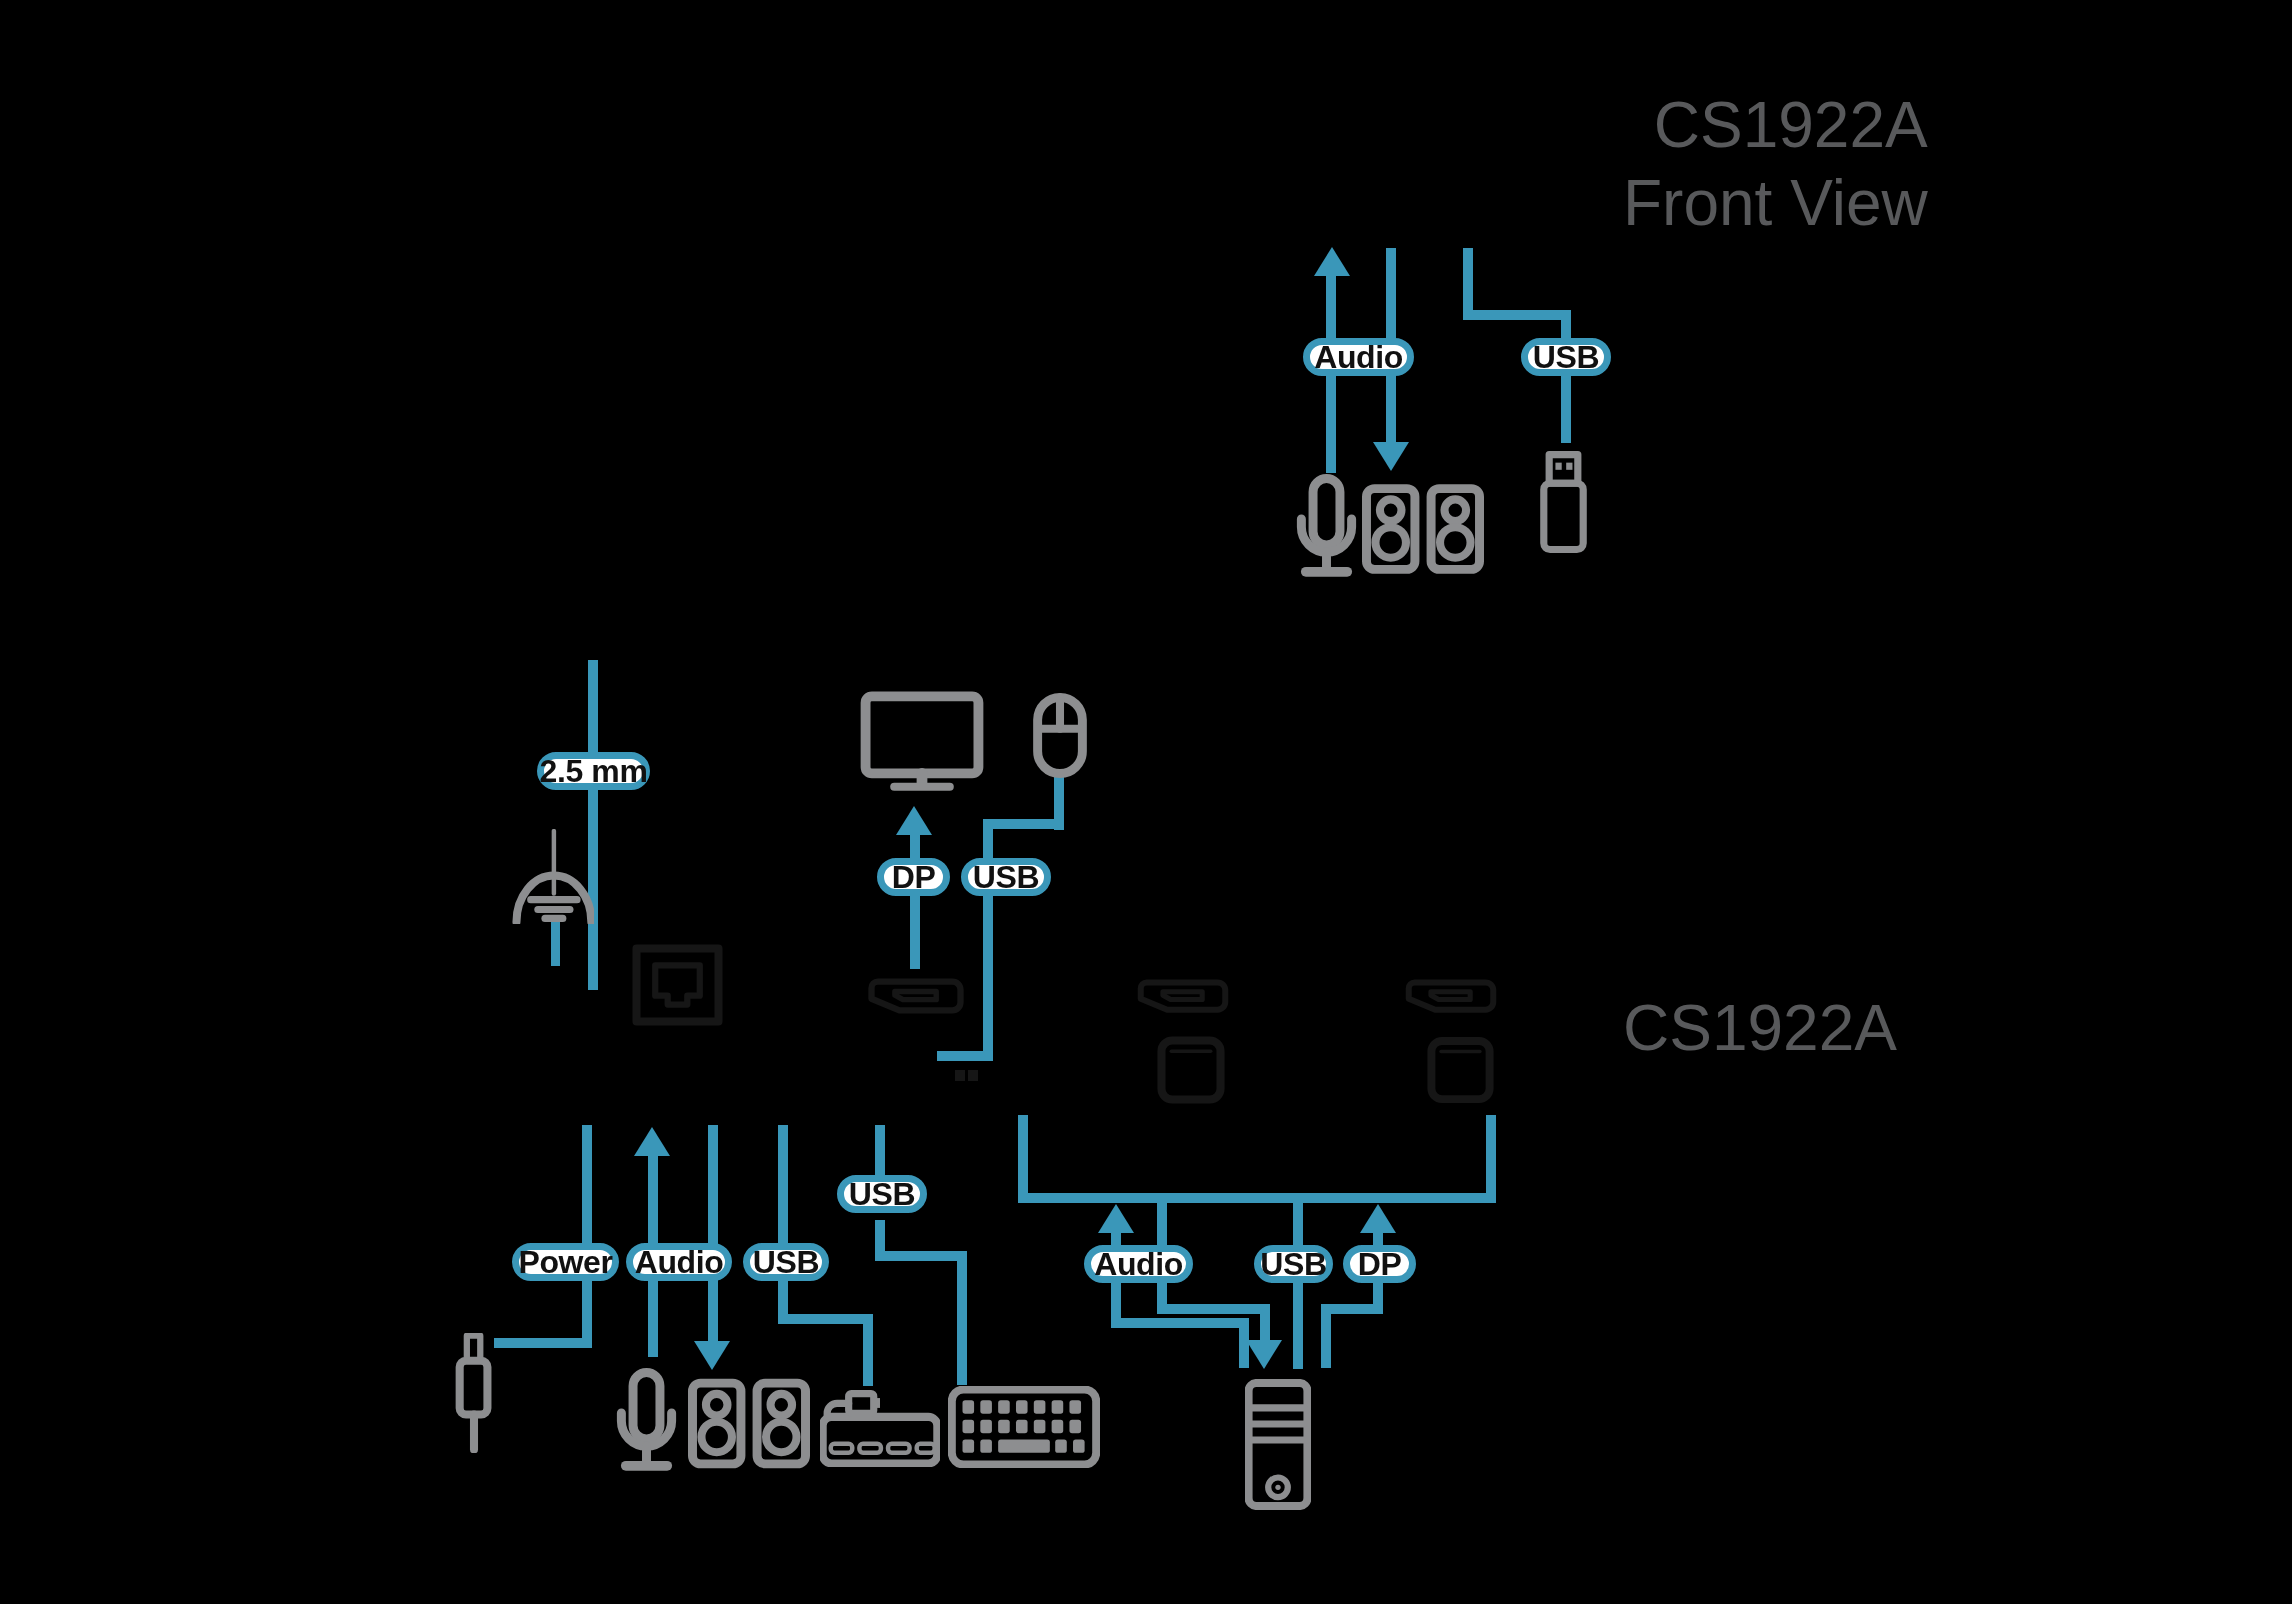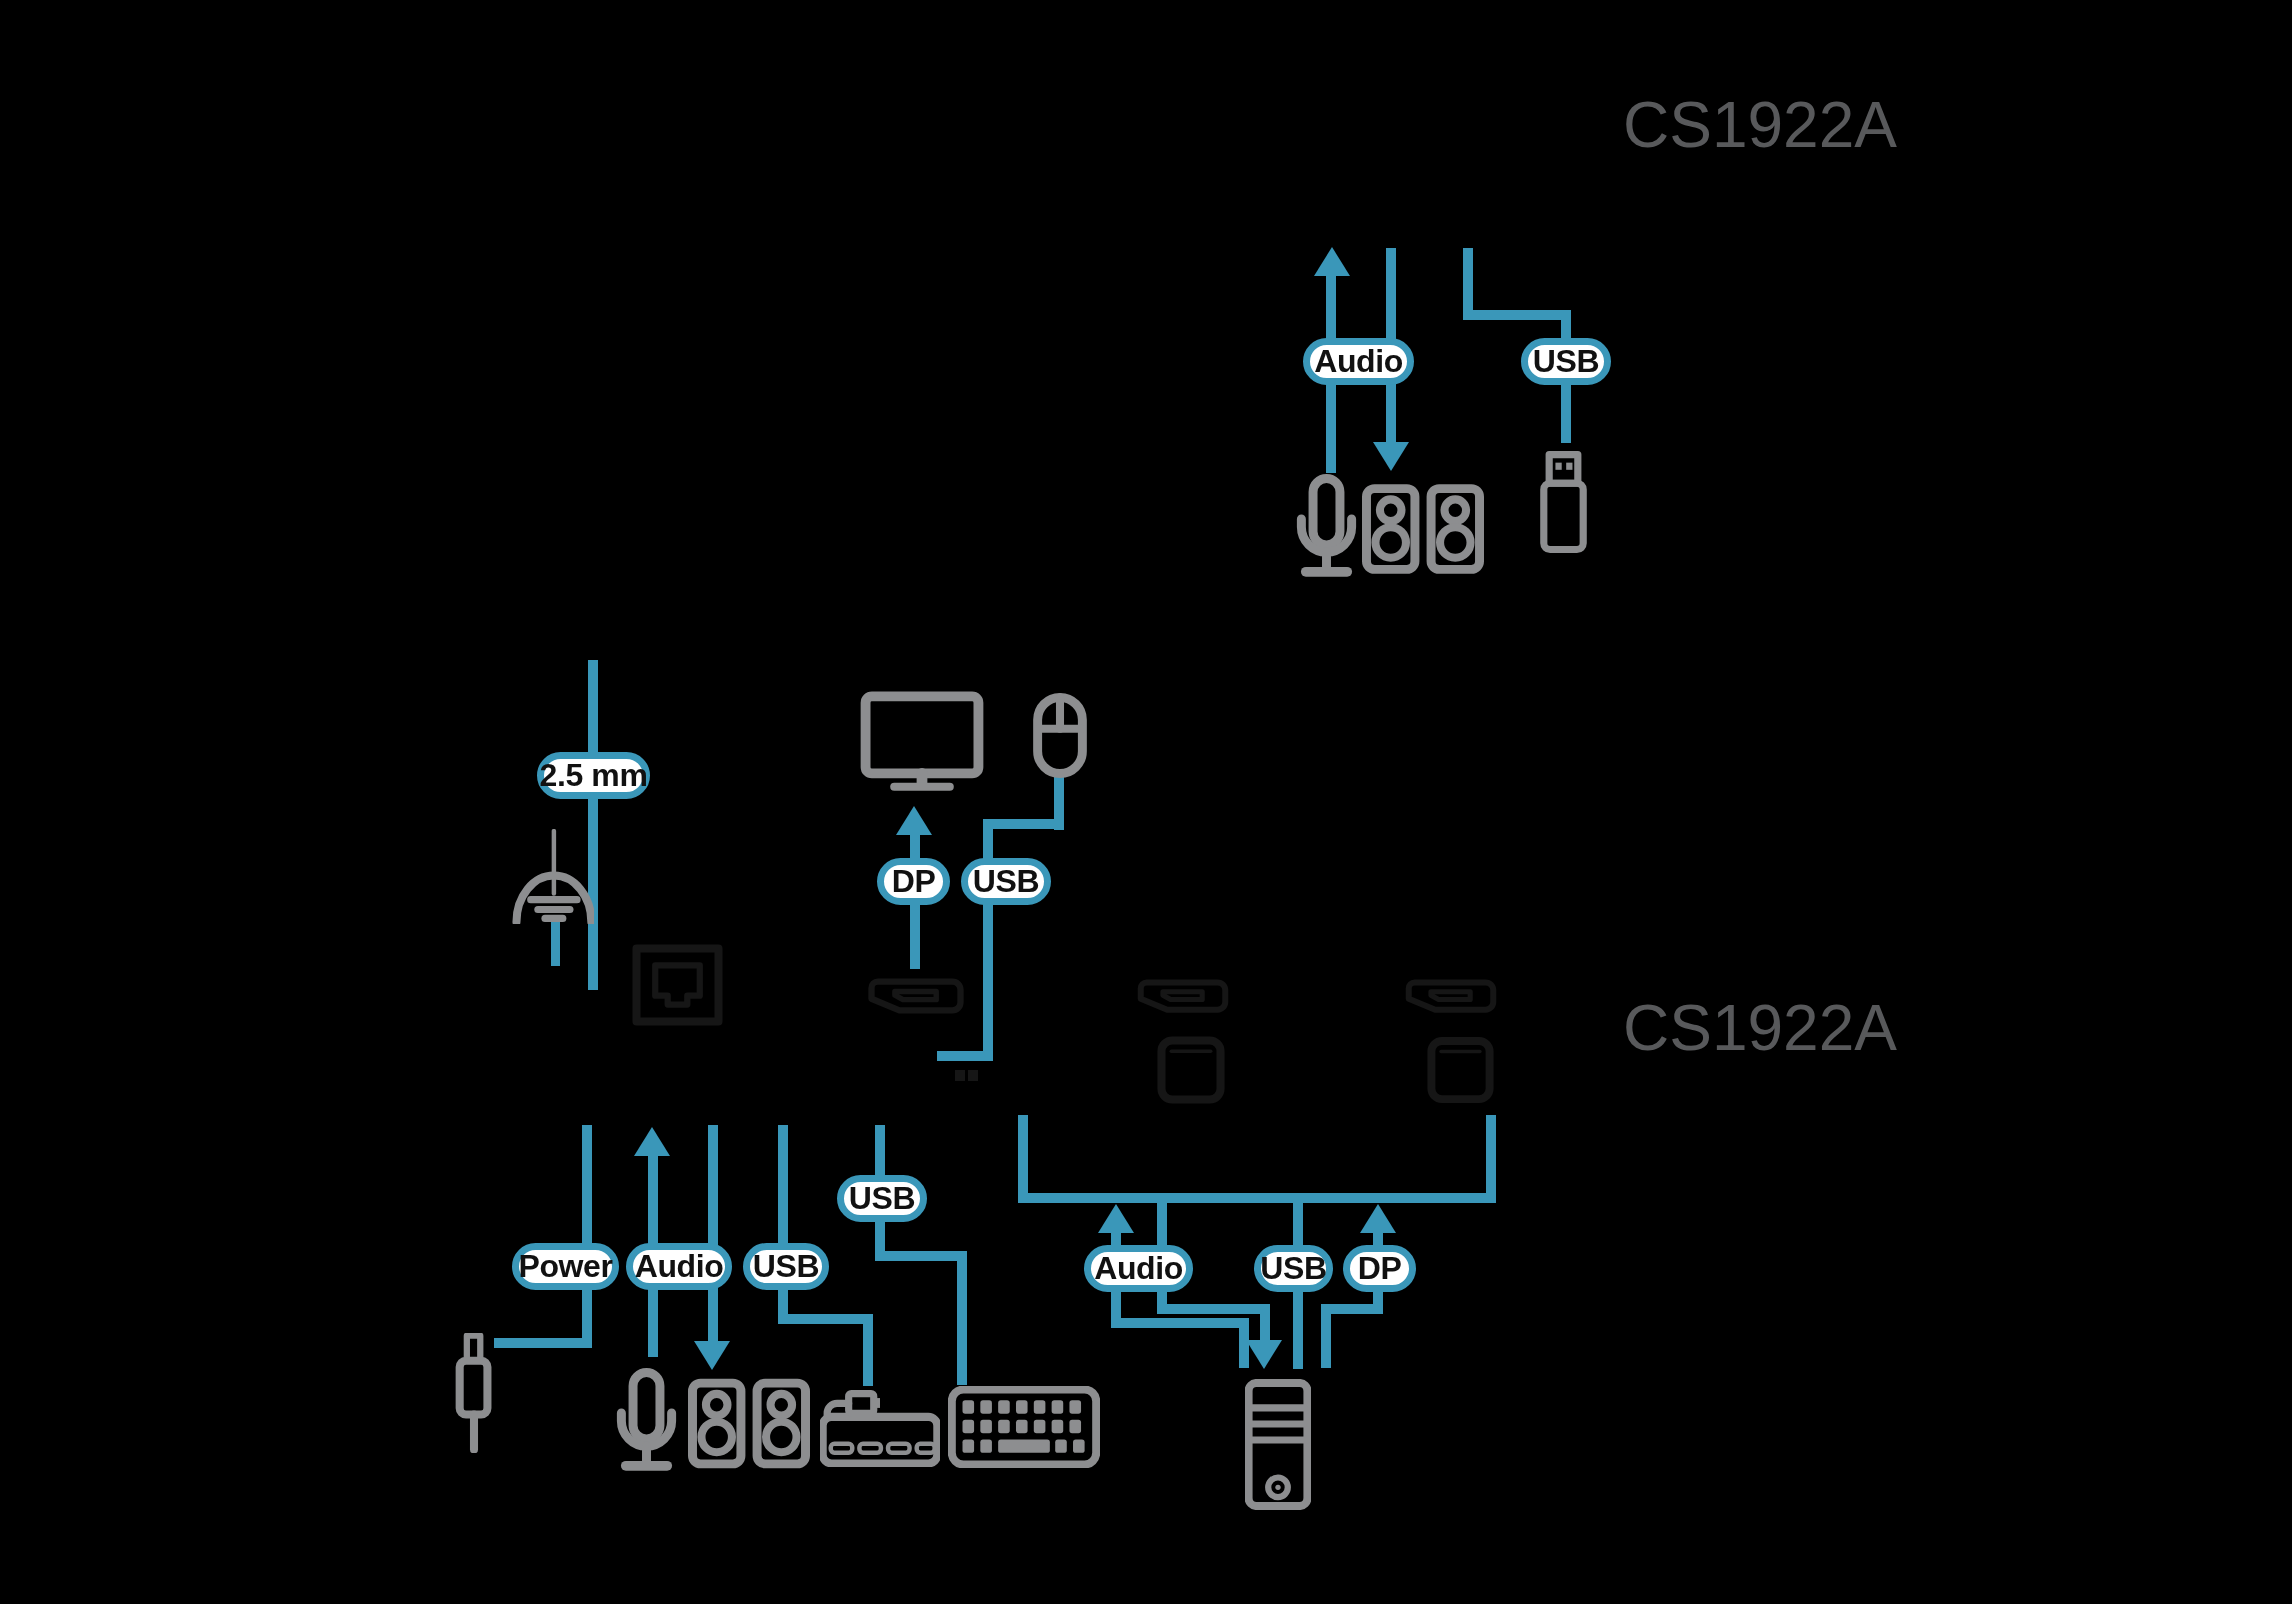--- a/index.html
+++ b/index.html
@@ -7,39 +7,40 @@
     --pill-bg:#ffffff; --pill-text:#111111; --port:#161616;
   }
   html,body{margin:0;padding:0;background:var(--bg);}
   #canvas{position:relative;width:2293px;height:1605px;background:var(--bg);overflow:hidden;
           font-family:"Liberation Sans","DejaVu Sans",sans-serif;}
   .lv,.lh{position:absolute;background:var(--line);}
   .arr-up{position:absolute;width:0;height:0;border-left:18px solid transparent;
           border-right:18px solid transparent;border-bottom:29.6px solid var(--line);}
   .arr-down{position:absolute;width:0;height:0;border-left:18px solid transparent;
           border-right:18px solid transparent;border-top:29.6px solid var(--line);}
-  .pill{position:absolute;height:47px;box-sizing:border-box;border:7.2px solid var(--line);
+  .pill{position:absolute;height:38px;box-sizing:border-box;border:7.2px solid var(--line);
         border-radius:25px;background:var(--pill-bg);color:var(--pill-text);
         display:flex;align-items:center;justify-content:center;font-weight:bold;
         font-size:32px;letter-spacing:-0.4px;white-space:nowrap;z-index:3;}
   .title{position:absolute;color:var(--title);font-size:64px;line-height:78px;z-index:2;text-align:right;}
   .icon{position:absolute;z-index:2;}
   svg .s{fill:none;stroke:var(--icon);stroke-linecap:round;stroke-linejoin:round;}
   svg .f{fill:var(--icon);stroke:none;}
   svg.port .s{stroke:var(--port);}
   .usb-mark{position:absolute;display:flex;gap:3.6px;z-index:1;}
   .usb-mark div{width:9.9px;height:10.7px;background:var(--port);}
 </style>
 </head>
 <body>
 
 <div id="canvas">
 
   <div class="title" style="left:1623px;top:86px;">
     <div>CS1922A</div>
+    <div>Front View</div>
   </div>
   <div class="title" style="left:1623px;top:989px;">
     <div>CS1922A</div>
   </div>
 
   <svg class="port icon" style="left:632px;top:944px;z-index:1" width="91" height="82" viewBox="0 0 102 92">
     <rect class="s" x="5" y="5" width="92" height="82" stroke-width="9"></rect>
     <path class="s" d="M26 24 h50 v34 h-14 v10 h-22 v-10 h-14 z" stroke-width="7"></path>
   </svg>
   <svg class="port icon" style="left:867px;top:978px;z-index:1" width="98" height="37" viewBox="0 0 109 41">

